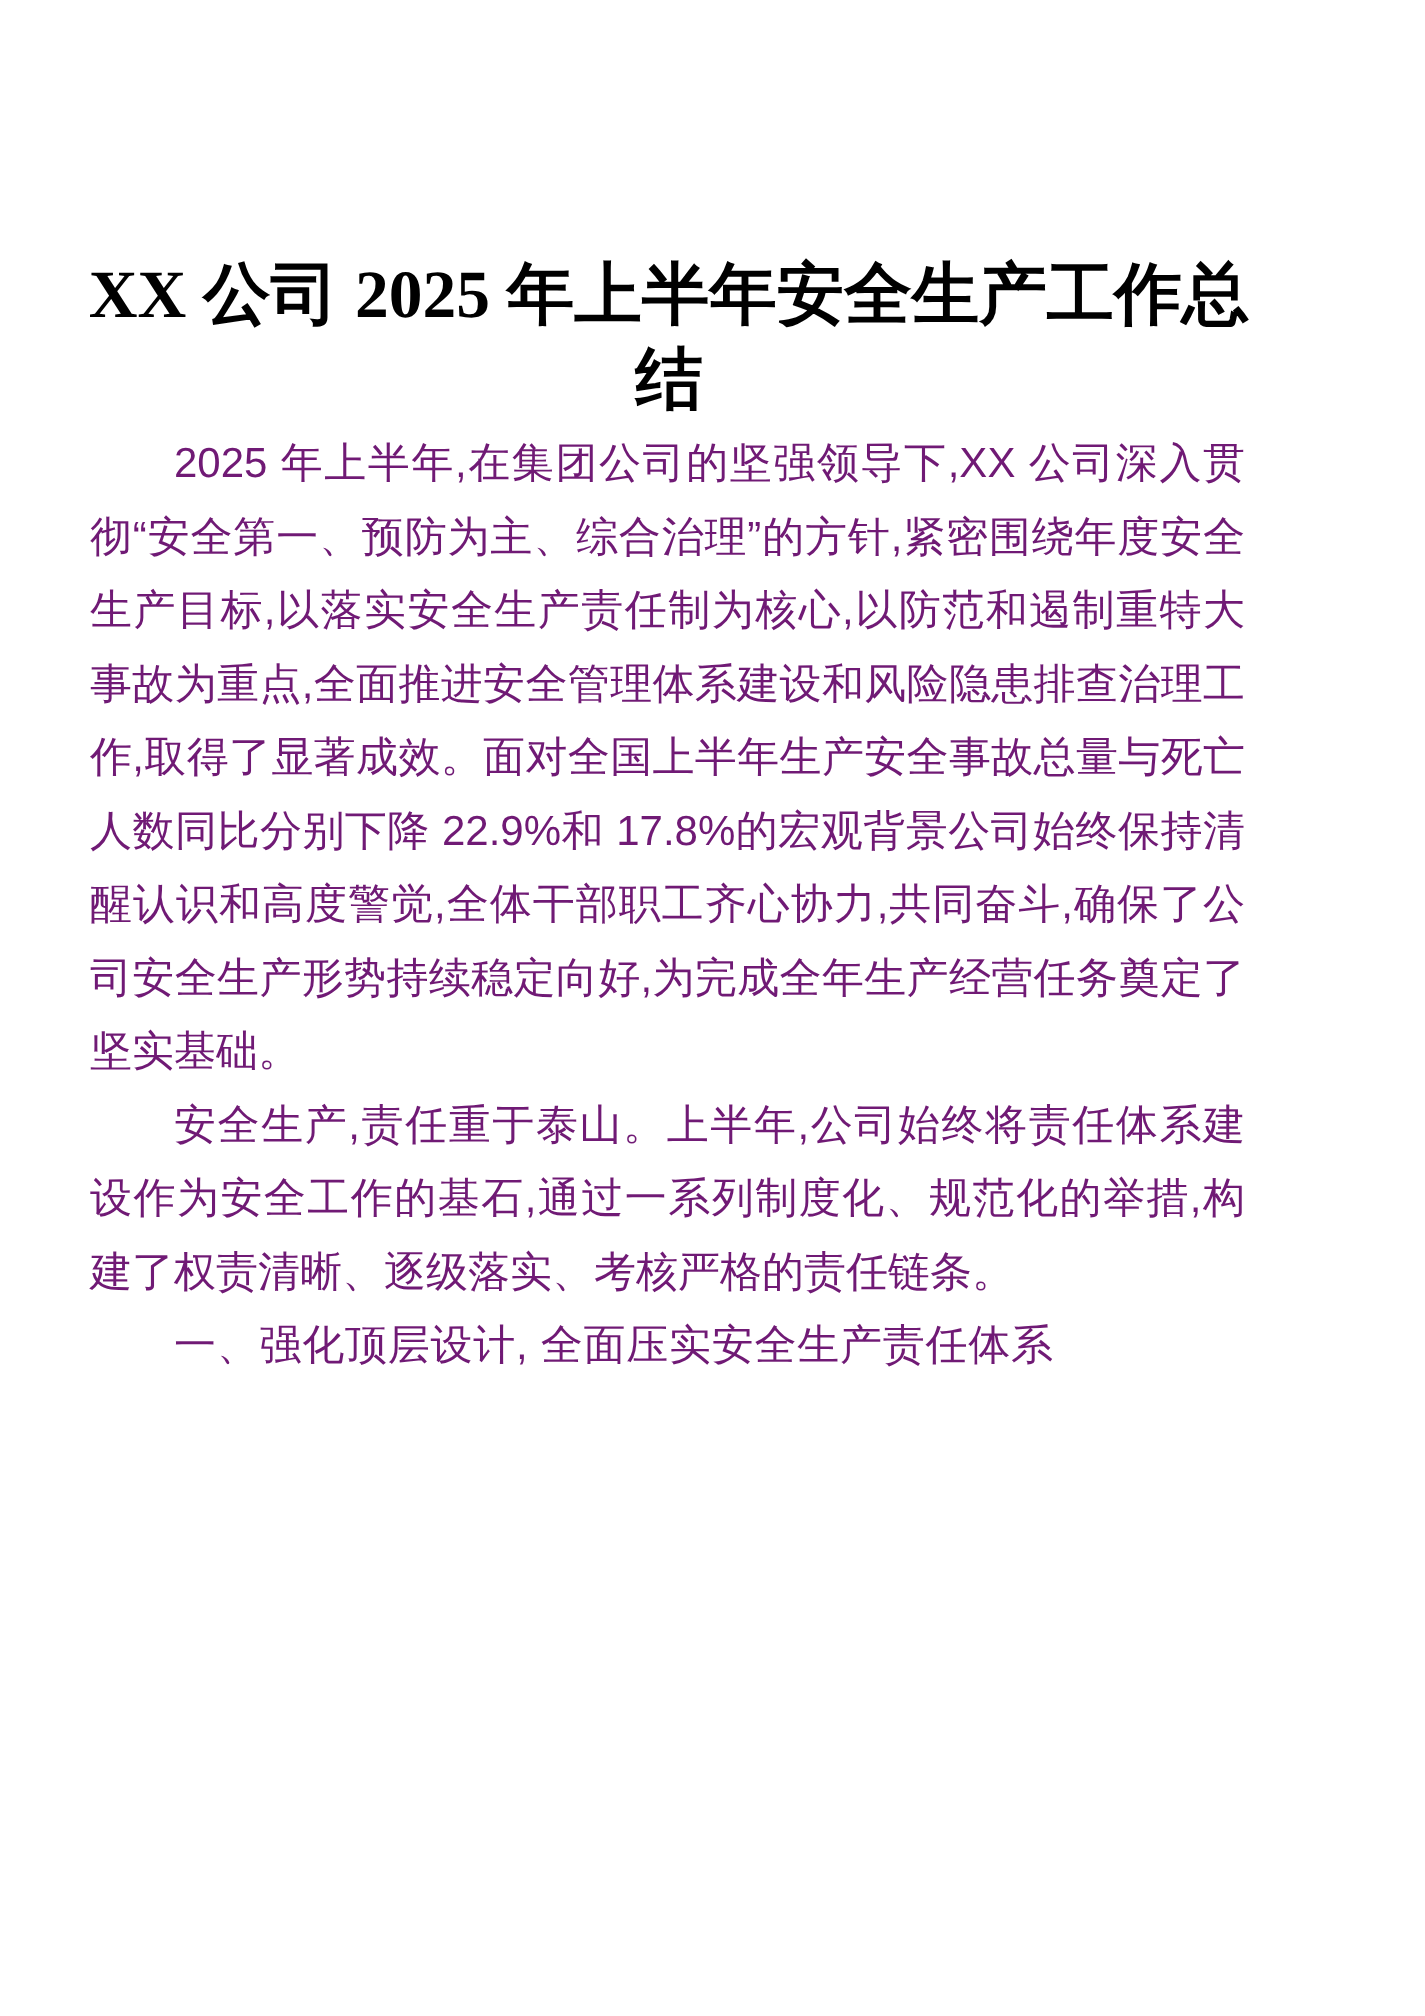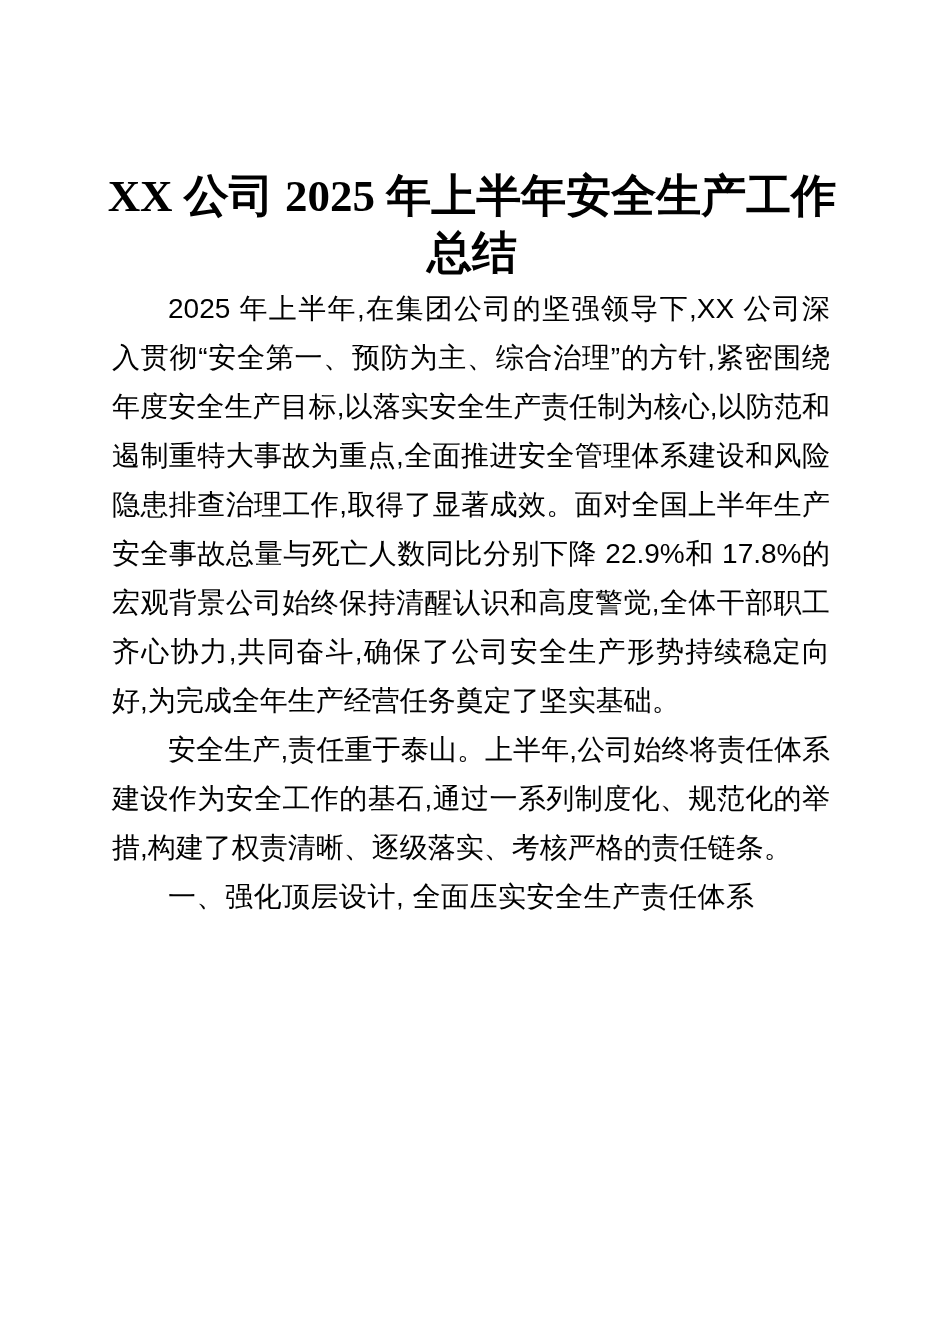--- a/index.html
+++ b/index.html
@@ -9,41 +9,41 @@
   body {
     width: 950px;
     height: 1344px;
     background: #ffffff;
     overflow: hidden;
   }
   .page {
     box-sizing: border-box;
     width: 950px;
     height: 1344px;
-    padding: 168px 120px 40px 112px;
+    padding: 168px 120px 40px 60px;
     background: #ffffff;
   }
   .doc-title {
     font-family: "Liberation Serif", serif;
     font-weight: 700;
     font-size: 45px;
     line-height: 57px;
     text-align: center;
     color: #000000;
     margin: 0 -14px 2px -12px;
     word-break: break-word;
   }
   .doc-body {
     color: #000000;
   }
   .para {
     font-family: "Liberation Sans", sans-serif;
     font-size: 28px;
     line-height: 49px;
-    color: #000000;
+    color: #701a75;
     margin: 0;
     text-indent: 2em;
     text-align: justify;
     text-justify: inter-ideograph;
   }
   .para.heading {
     text-align: left;
     letter-spacing: 0.5px;
   }
 </style>

